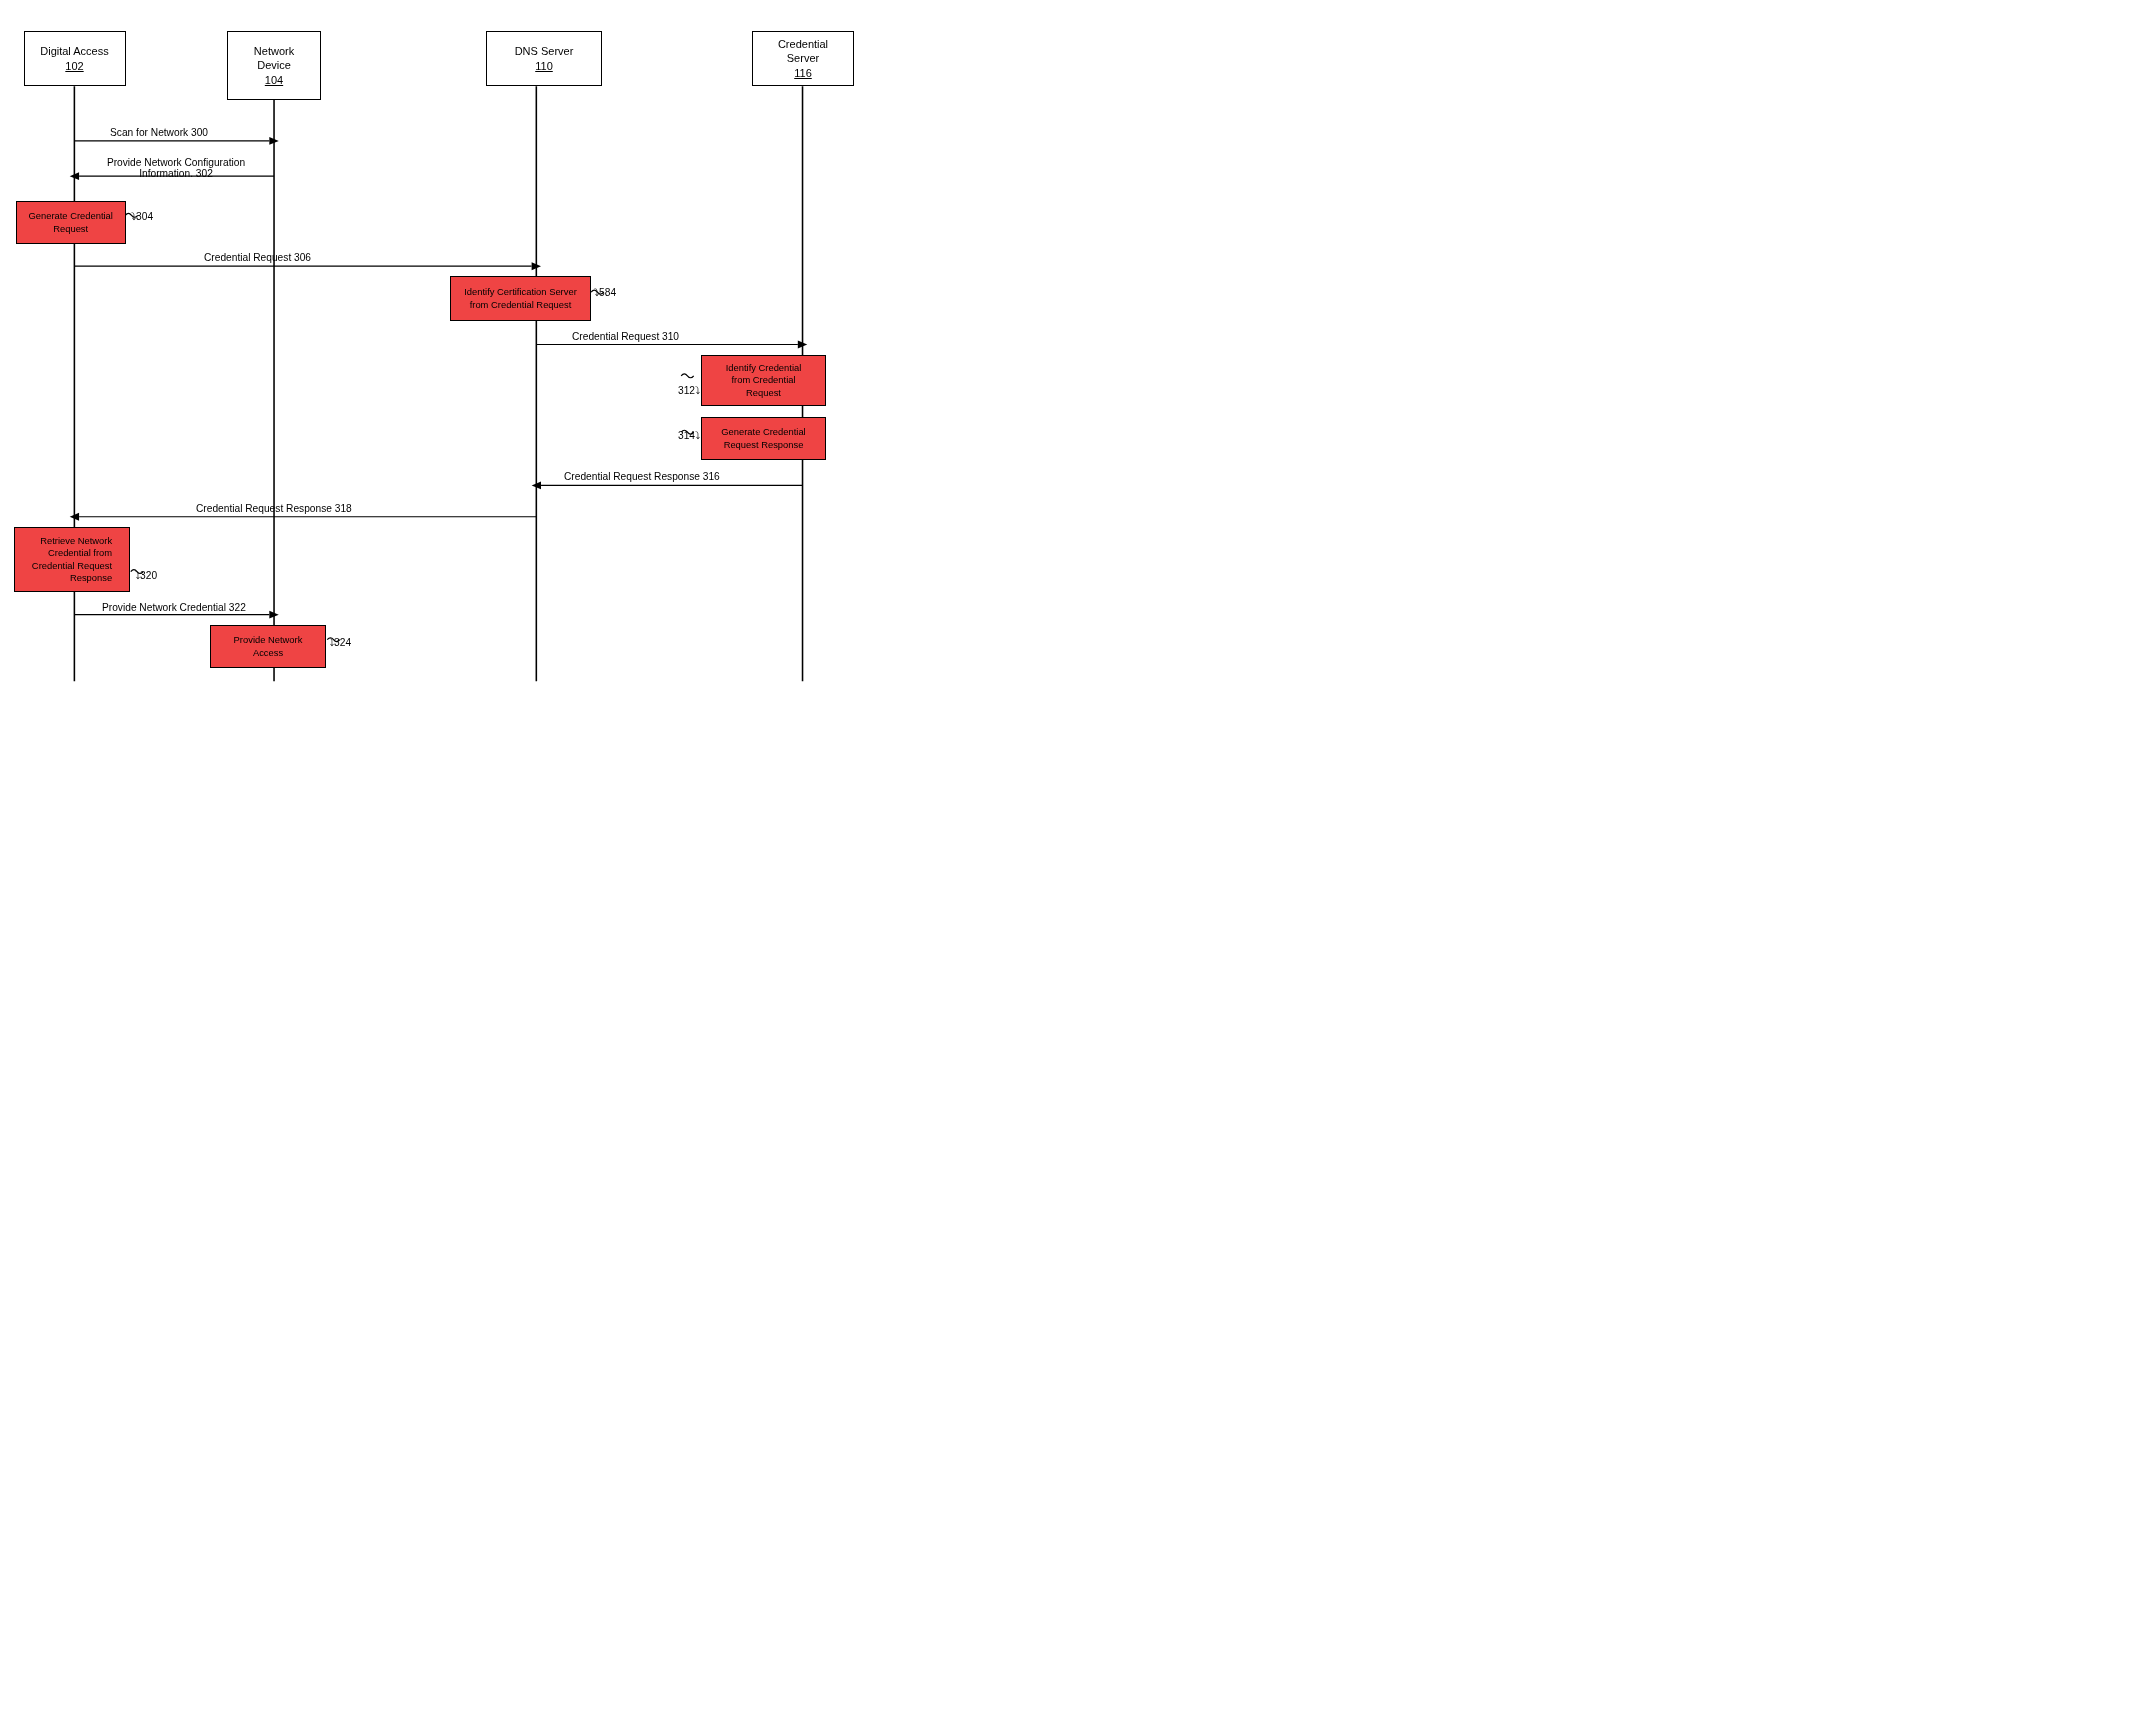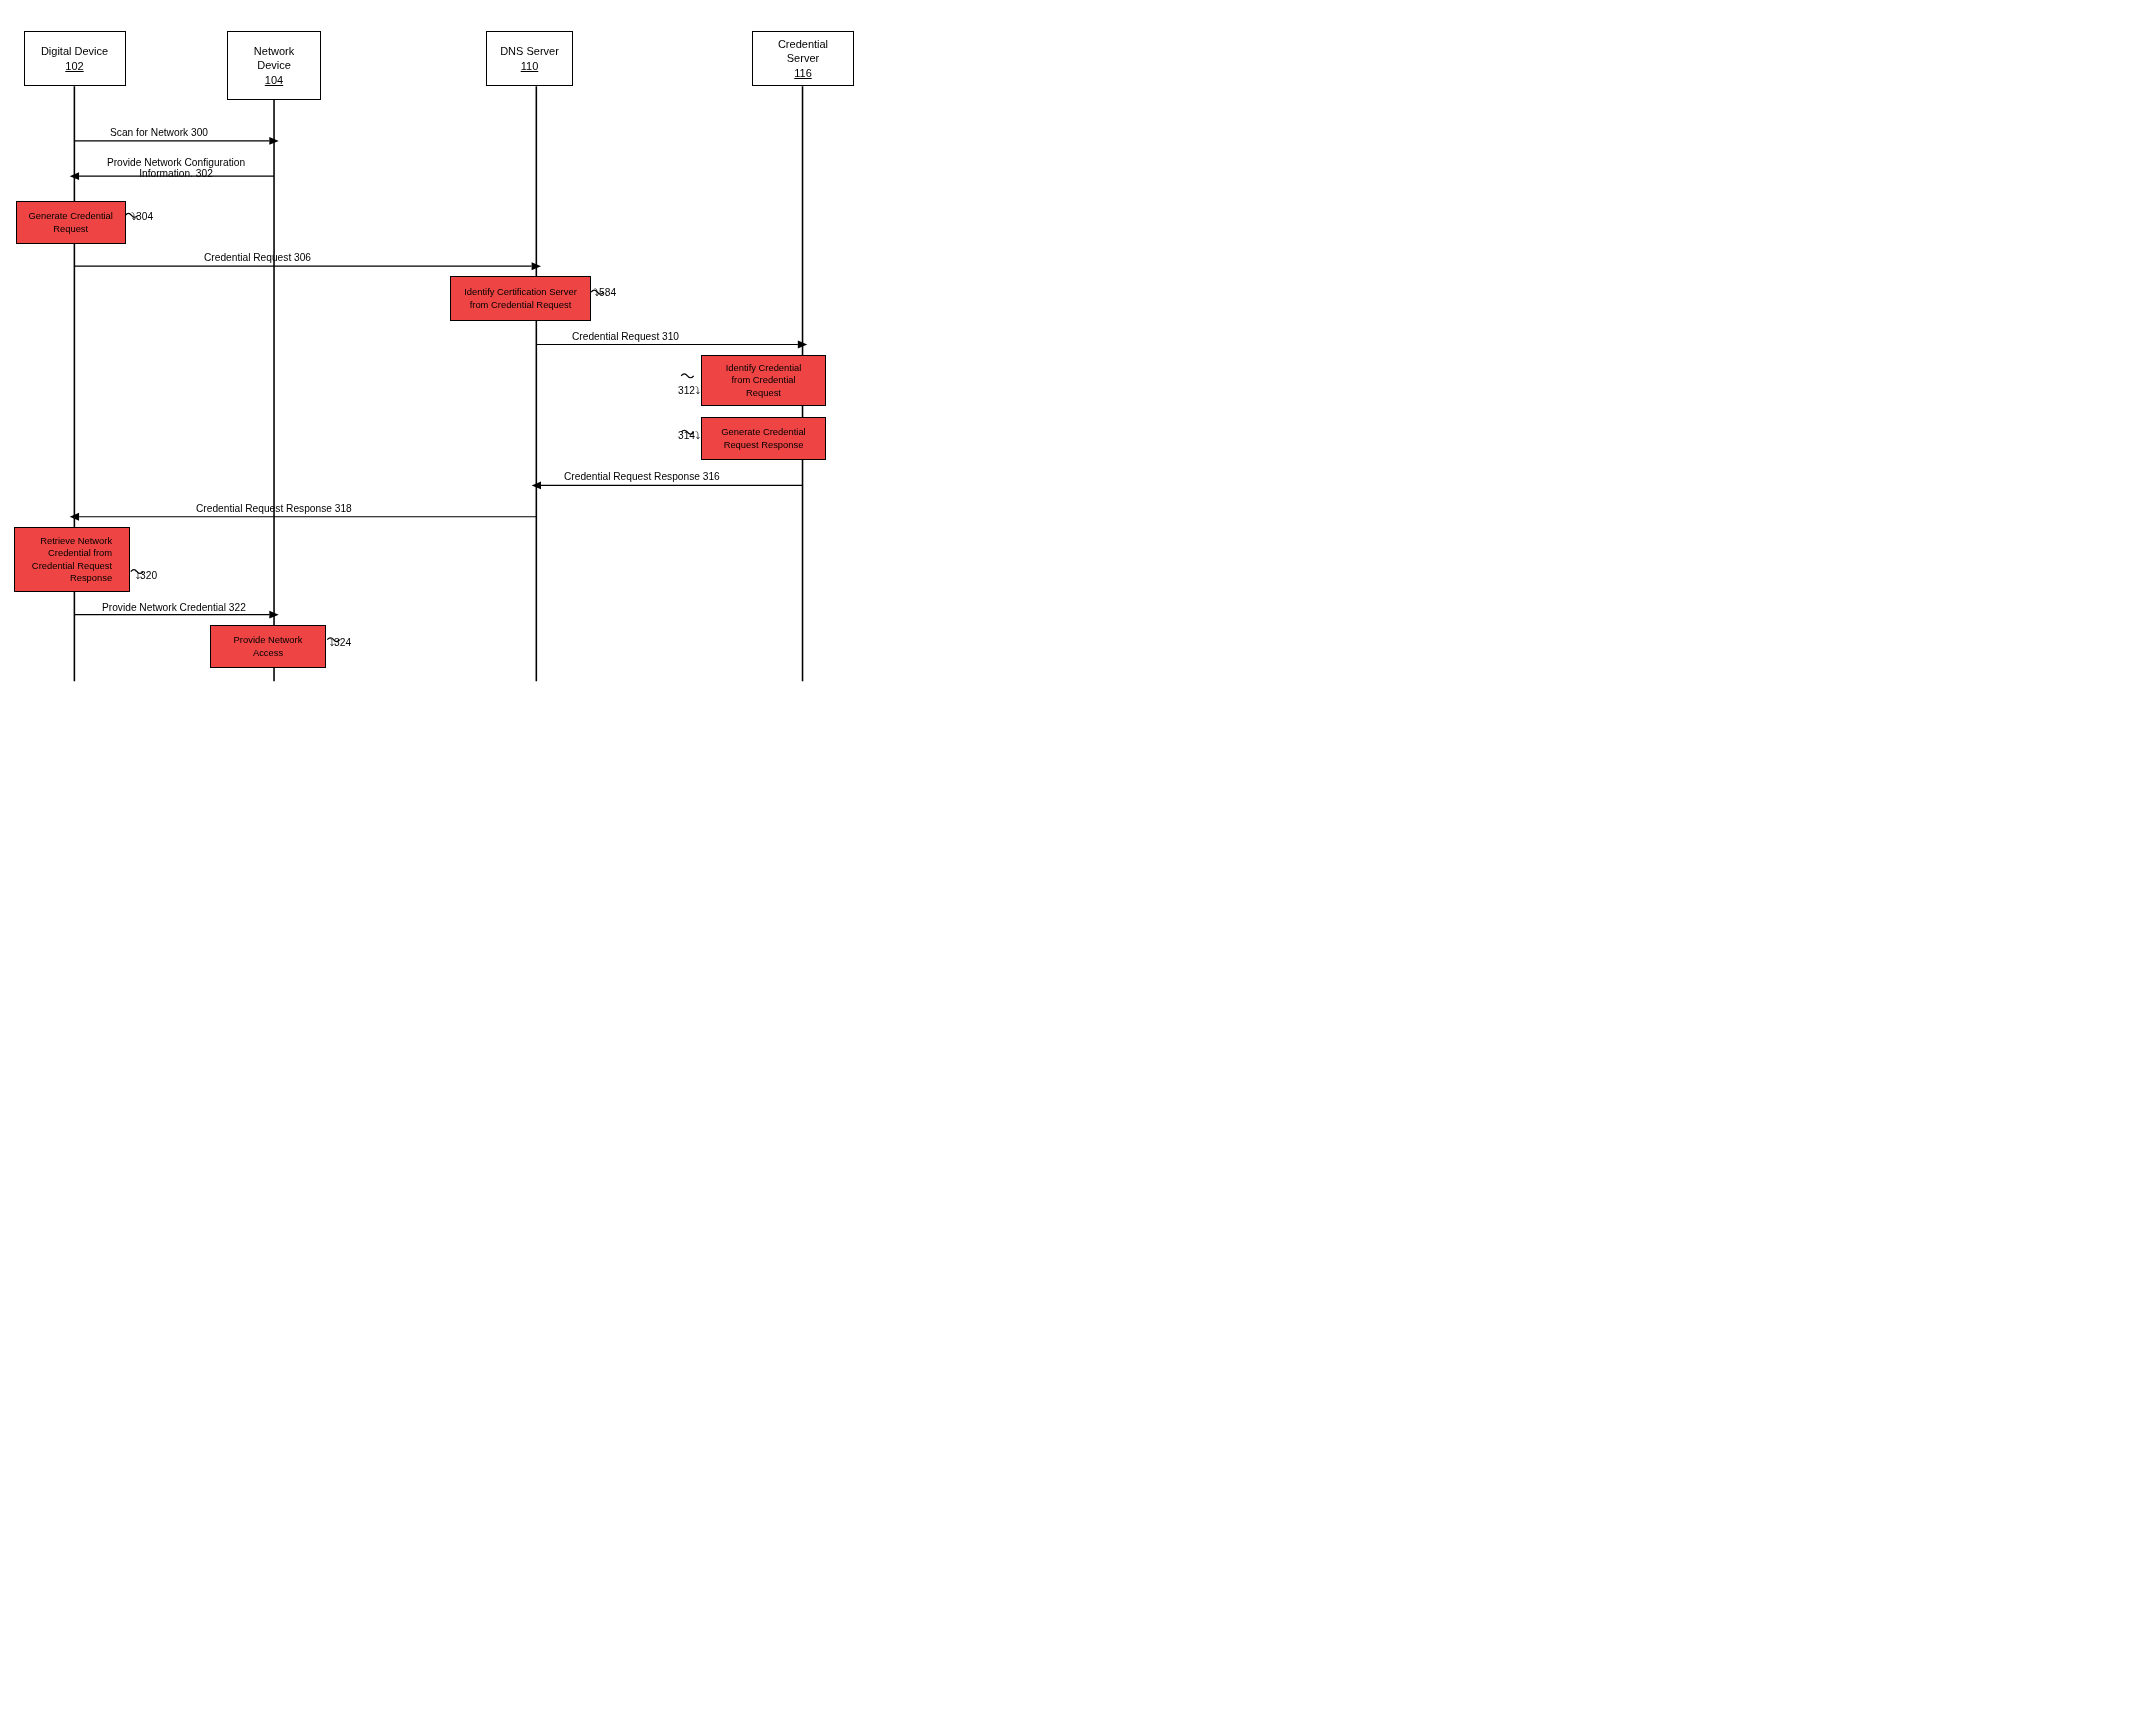--- a/index.html
+++ b/index.html
@@ -103,30 +103,30 @@
     <path d="M870,480 Q874,475 878,480 Q882,485 886,480" stroke="#000" stroke-width="1.5" fill="none"></path>
 
     <path d="M870,552 Q874,547 878,552 Q882,557 886,552" stroke="#000" stroke-width="1.5" fill="none"></path>
 
     <path d="M167,730 Q171,725 175,730 Q179,735 183,730" stroke="#000" stroke-width="1.5" fill="none"></path>
 
     <path d="M418,817 Q422,812 426,817 Q430,822 434,817" stroke="#000" stroke-width="1.5" fill="none"></path>
   </svg>
 
   <div class="entity-box" style="left:23.5px; top:31px; width:102px; height:55px;">
-    <span>Digital Device</span>
+    <span>Digital Access</span>
     <span class="underline">102</span>
   </div>
 
   <div class="entity-box" style="left:227px; top:31px; width:94px; height:69px;">
     <span>Network<br>Device</span>
     <span class="underline">104</span>
   </div>
 
-  <div class="entity-box" style="left:486px; top:31px; width:87px; height:55px;">
+  <div class="entity-box" style="left:486px; top:31px; width:116px; height:55px;">
     <span>DNS Server</span>
     <span class="underline">110</span>
   </div>
 
   <div class="entity-box" style="left:752px; top:31px; width:102px; height:55px;">
     <span>Credential<br>Server</span>
     <span class="underline">116</span>
   </div>
 
   <div class="arrow-label" style="left:110px; top:127px;">

